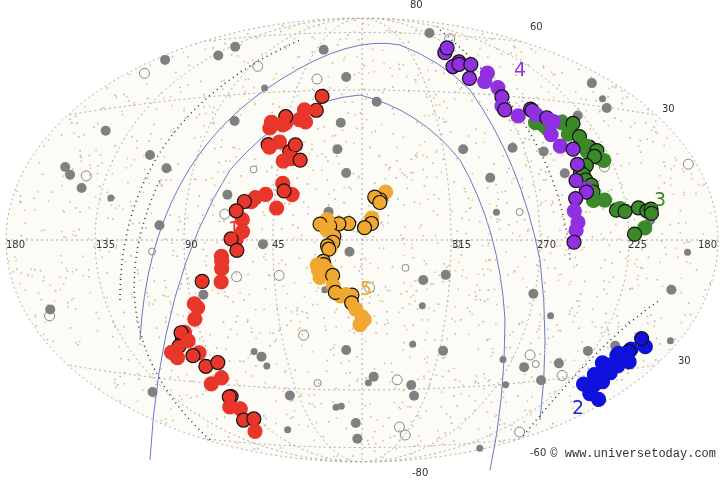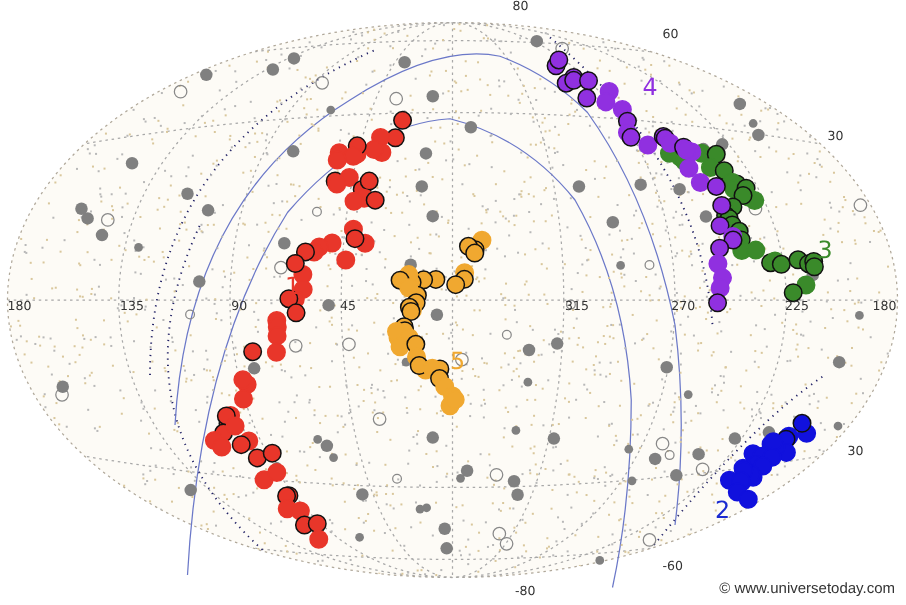--- a/index.html
+++ b/index.html
@@ -1,20 +1,20 @@
 <!DOCTYPE html>
 <html><head>
 <meta charset="utf-8">
 <style>
   html,body{margin:0;padding:0;background:#ffffff;}
   body{width:725px;height:484px;overflow:hidden;position:relative;font-family:"DejaVu Sans",sans-serif;}
   #sky{position:absolute;left:0;top:0;width:725px;height:484px;}
   .tick{font-family:"DejaVu Sans",sans-serif;font-size:10px;fill:#333333;}
   .grp{font-family:"DejaVu Sans",sans-serif;font-size:19px;}
-  .credit{position:absolute;right:6px;bottom:6px;font-size:12px;color:#333333;background:rgba(255,255,255,0.85);padding:1px 3px;font-family:Liberation Sans, sans-serif;}
+  .credit{position:absolute;right:6px;bottom:22px;font-size:12px;color:#333333;background:rgba(255,255,255,0.85);padding:1px 3px;font-family:Liberation Mono, monospace;}
 </style>
 </head>
 <body>
 
 <svg id="sky" viewBox="0 0 725 484" xmlns="http://www.w3.org/2000/svg">
   <defs>
     <clipPath id="ell">
         <ellipse cx="362" cy="240" rx="356" ry="222"></ellipse>
       </clipPath>
   </defs>

